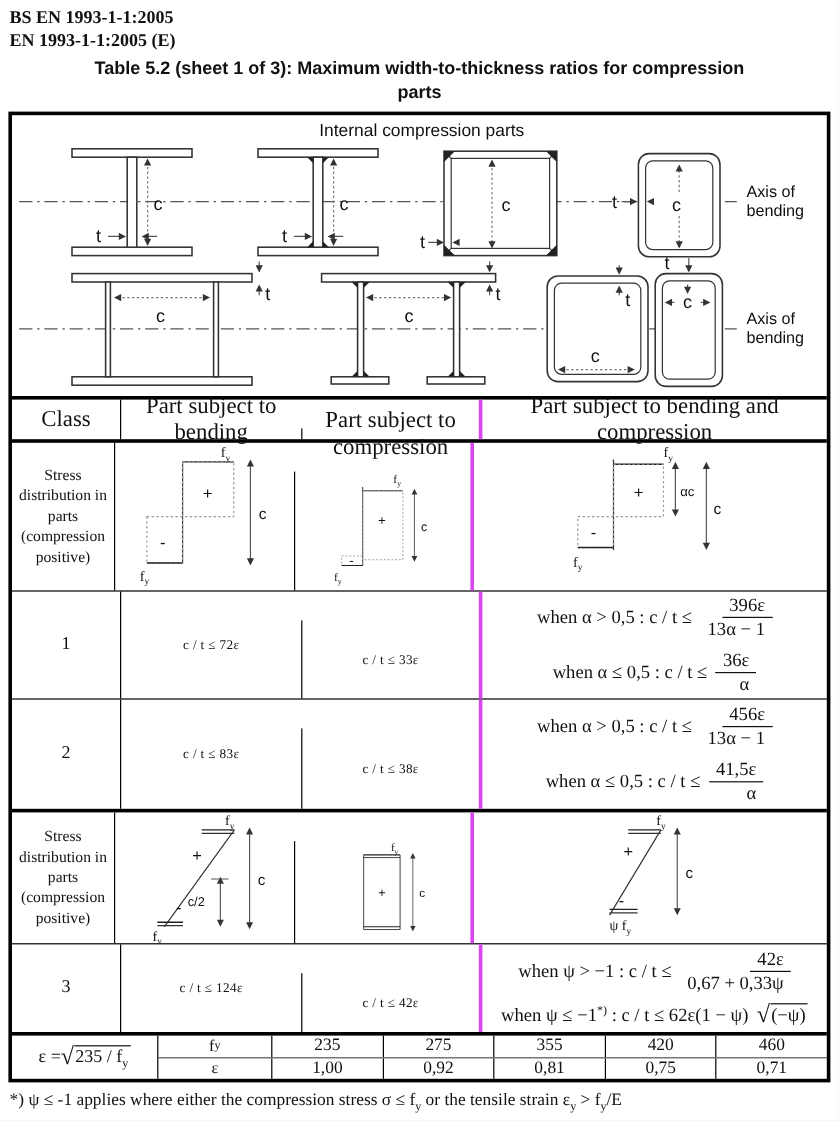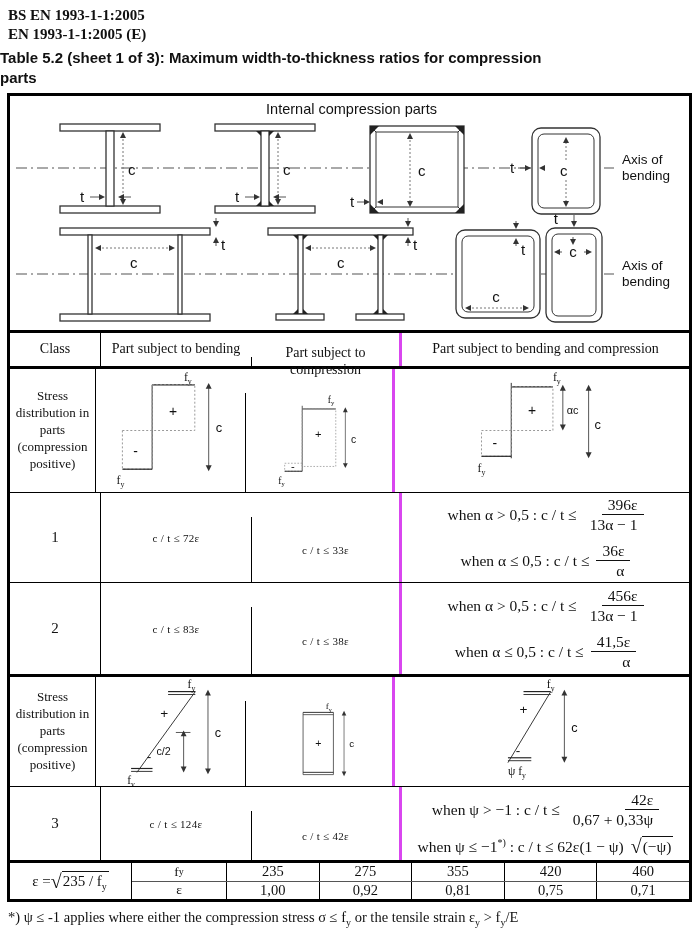--- a/index.html
+++ b/index.html
@@ -1,33 +1,33 @@
 <!DOCTYPE html>
 <html><head>
 <meta charset="utf-8">
 <style>
   html,body{margin:0;padding:0;background:#e8e8e8;}
   .page{position:relative;width:699px;height:934px;background:#fff;color:#111;
         font-family:"Liberation Serif",serif;box-sizing:border-box;overflow:hidden;}
   .stdhdr{padding:6px 0 0 8px;font-weight:bold;font-size:15px;line-height:1.25;}
-  .doc-title{text-align:left;font-family:"Liberation Sans",sans-serif;font-weight:bold;
+  .doc-title{text-align:center;font-family:"Liberation Sans",sans-serif;font-weight:bold;
              font-size:15px;line-height:1.35;margin-top:4px;}
   .tbl{margin:5px 7px 0 7px;border:3px solid #000;}
   .trow{display:flex;border-top:1px solid #000;box-sizing:border-box;}
   .trow.hv{border-top:3px solid #000;}
   .cell{box-sizing:border-box;display:flex;flex-direction:column;align-items:center;
         justify-content:center;text-align:center;}
   .c1{width:90px;}
   .c2{width:151px;border-left:1px solid #000;}
   .c3{width:148px;border-left:1px solid #000;margin-top:24px;}
   .c4{flex:1;border-left:3px solid #d946ef;}
   .diagram-sec{padding:2px 0 0 0;}
   .diagram-title{text-align:center;font-family:"Liberation Sans",sans-serif;font-weight:normal;
                  font-size:14.5px;padding:3px 0 1px 0;}
-  .hdr-row{height:36px;font-size:14px;line-height:1.15;}
+  .hdr-row{height:36px;font-size:19px;line-height:1.15;}
   .hdr-row .cell{padding:1px 4px;}
   .stress1{height:126px;}
   .stress2{height:112px;}
   .stress-label{font-size:13px;line-height:1.3;padding:2px 3px;}
   .cl-row1{height:90px;}
   .cl-row2{height:92px;}
   .cl-row3{height:74px;}
   .classnum{font-size:15px;}
   .limit{font-size:11px;letter-spacing:.3px;}
   .fline{display:flex;align-items:center;justify-content:center;gap:7px;margin:4px 0;

